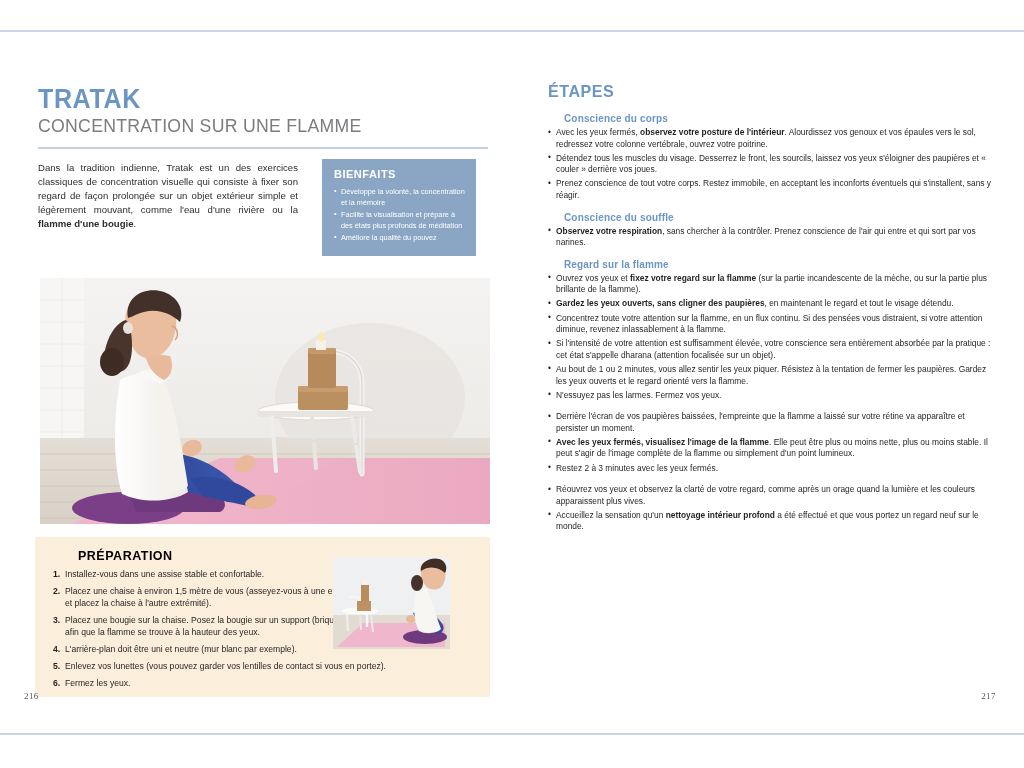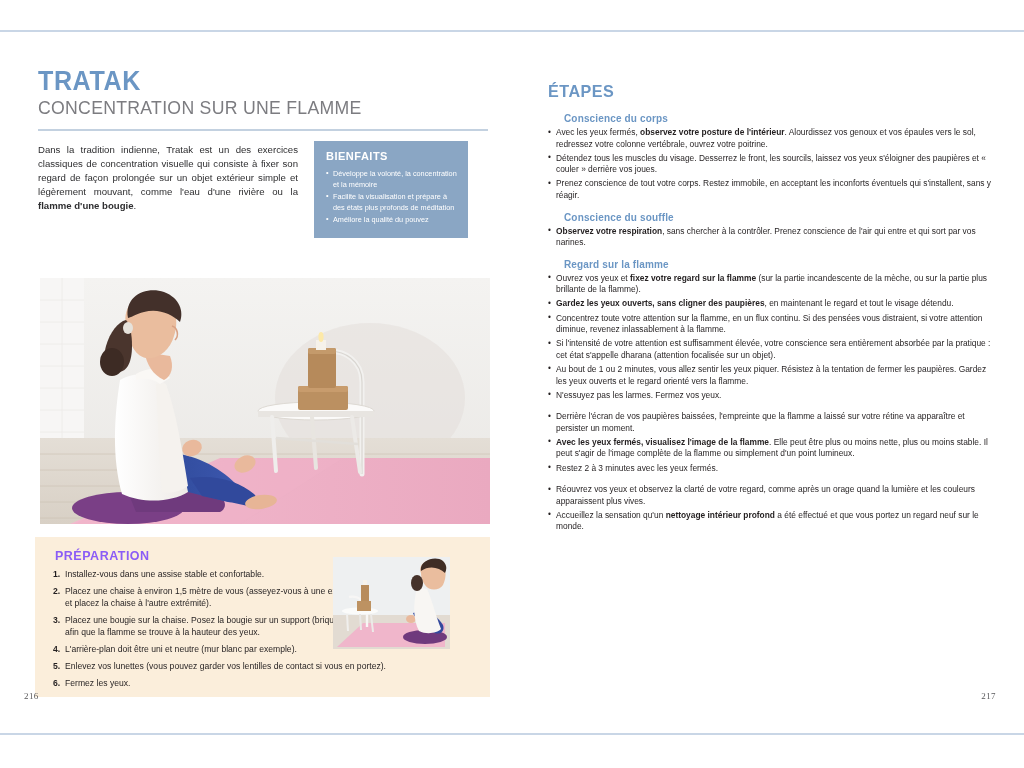--- a/index.html
+++ b/index.html
@@ -49,21 +49,21 @@
     letter-spacing: .4px;
     font-family: "Liberation Serif", serif;
   }
   .folio.left-folio  { left: 24px; }
   .folio.right-folio { right: 28px; }
 
   
   .l-inner {
     position: absolute;
     left: 38px;
-    top: 36px;
+    top: 54px;
     width: 450px;
   }
   .title-main {
     font-size: 27px;
     font-weight: bold;
     color: #6b96c4;
     letter-spacing: .6px;
     line-height: 1;
     margin: 0 0 3px 0;
     font-stretch: condensed;
@@ -84,21 +84,21 @@
     margin-top: 11px;
     width: 450px;
     height: 2px;
     background: #c3d1e0;
   }
 
   .intro-row {
     margin-top: 12px;
     display: flex;
     align-items: flex-start;
-    gap: 4px;
+    gap: 12px;
   }
   .intro-text {
     width: 272px;
     font-size: 9.6px;
     line-height: 1.45;
     color: #2e2e30;
     text-align: justify;
     padding-right: 12px;
     box-sizing: border-box;
   }
@@ -150,25 +150,25 @@
   .prep-box {
     position: absolute;
     left: 35px;
     top: 505px;
     width: 455px;
     height: 160px;
     background: #fbeedb;
   }
   .prep-title {
     position: absolute;
-    left: 4px;
+    left: 27px;
     top: 12px;
     font-size: 12.5px;
     font-weight: bold;
-    color: #8b5cf6;
+    color: #000000;
     letter-spacing: .5px;
     padding-left: 16px;
   }
   .prep-list {
     position: absolute;
     left: 18px;
     top: 32px;
     width: 370px;
     margin: 0;
     padding: 0;

